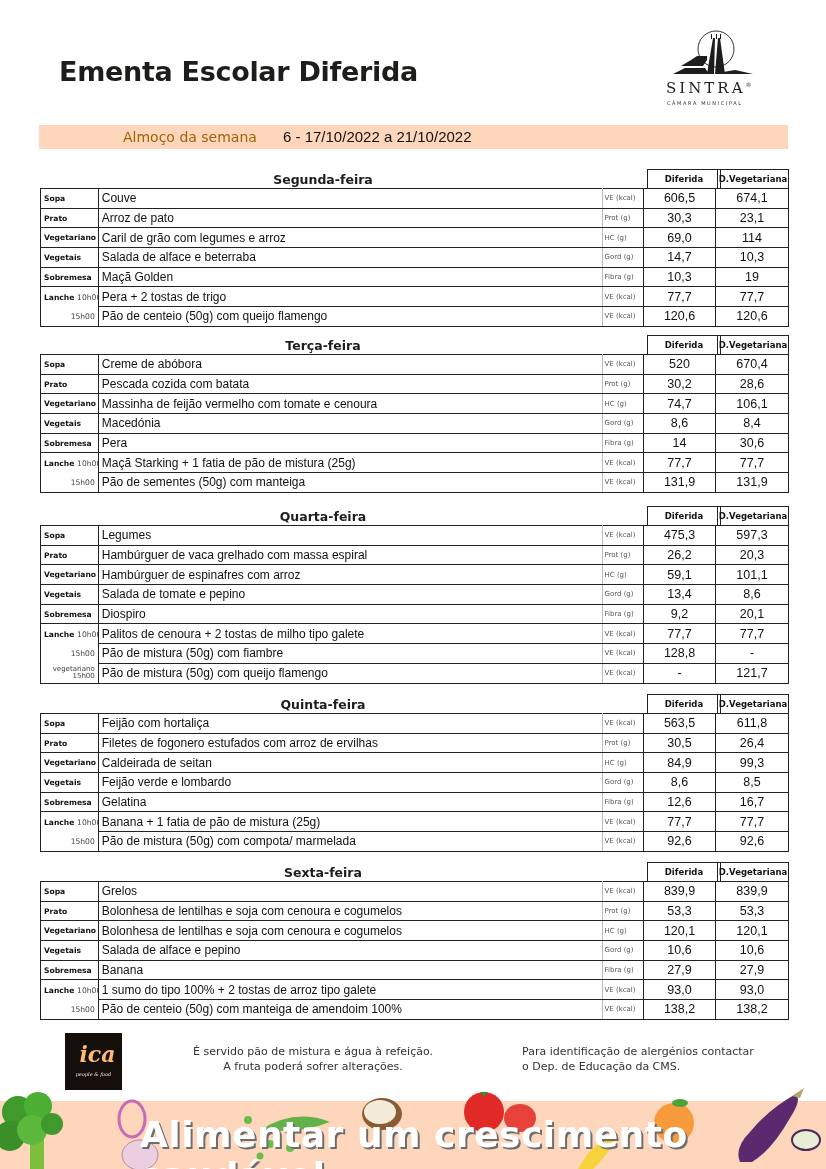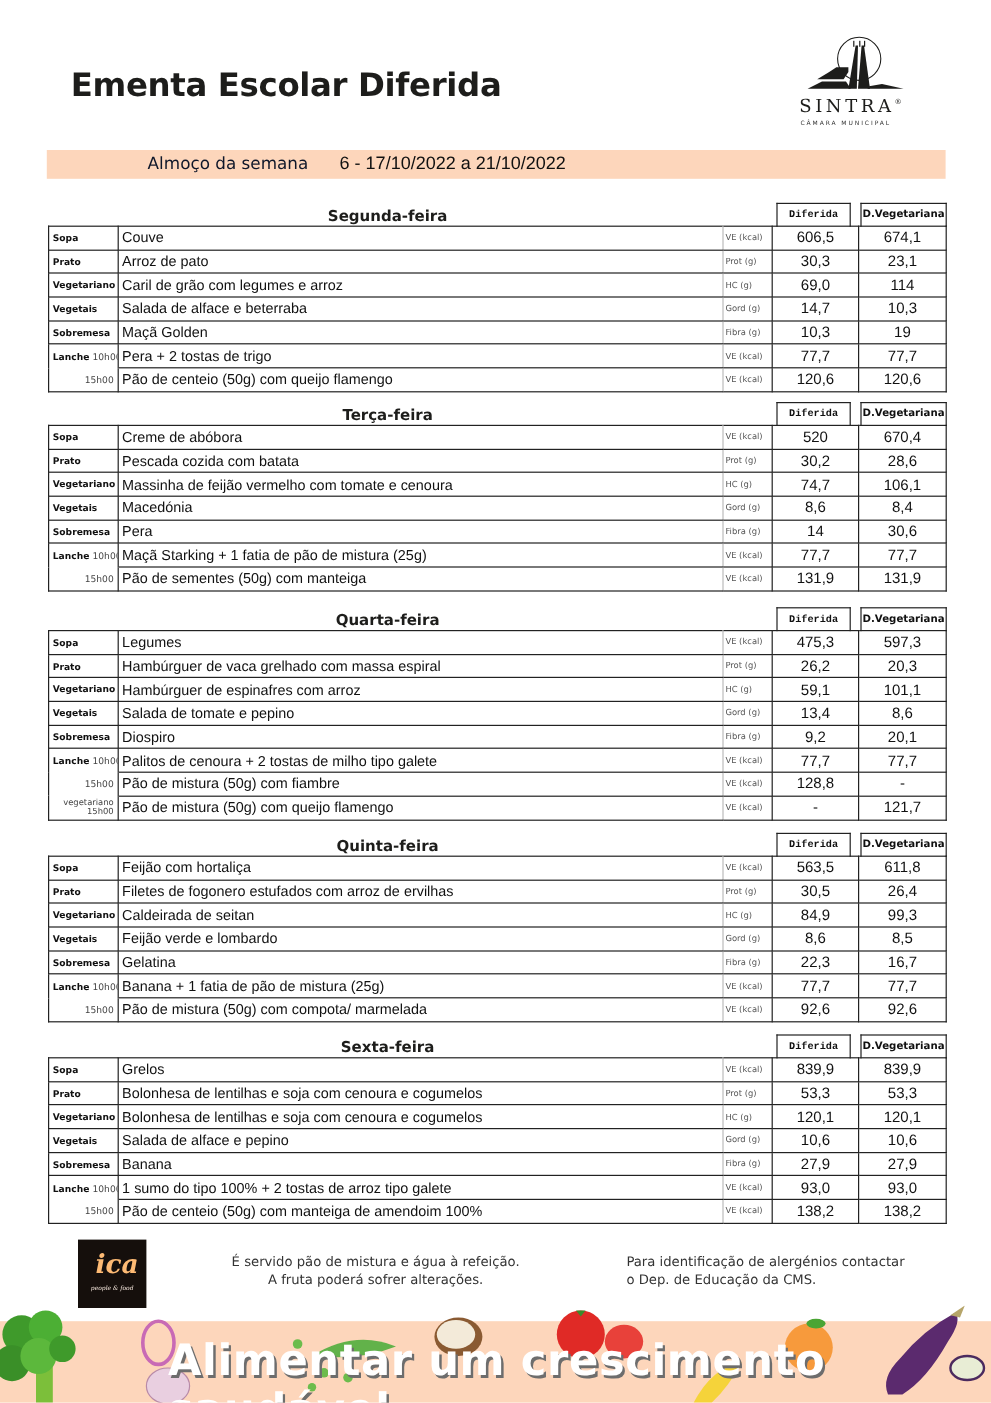--- a/index.html
+++ b/index.html
@@ -8,27 +8,27 @@
 
   .title { position: absolute; left: 59px; top: 56px; font-family: "DejaVu Sans", sans-serif; font-weight: bold; font-size: 27px; letter-spacing: -0.3px; color: #1d1d1b; }
 
   .logo { position: absolute; left: 663px; top: 30px; width: 100px; height: 80px; }
   .logo svg { display: block; }
   .logo .brand { position: absolute; left: 3px; top: 49px; font-family: "DejaVu Serif", serif; font-size: 15px; letter-spacing: 3px; color: #1d1d1b; }
   .logo .brand sup { font-size: 6px; letter-spacing: 0; }
   .logo .sub { position: absolute; left: 4px; top: 70px; font-family: "DejaVu Sans", sans-serif; font-size: 5px; letter-spacing: 1.6px; color: #333; }
 
   .week-banner { position: absolute; left: 39px; top: 125px; width: 749px; height: 24px; background: #fdd6bb; }
-  .week-banner .lbl { position: absolute; left: 84px; top: 4px; font-family: "DejaVu Sans", sans-serif; font-size: 14px; color: #0f172a; }
+  .week-banner .lbl { position: absolute; left: 84px; top: 4px; font-family: "DejaVu Sans", sans-serif; font-size: 14px; color: #a16207; }
   .week-banner .val { position: absolute; left: 244px; top: 3px; font-size: 15px; color: #111; }
 
   .day { position: absolute; left: 40px; width: 749px; }
   .day-title { position: absolute; left: 0; width: 566px; top: 0; height: 19px; text-align: center; font-family: "DejaVu Sans", sans-serif; font-weight: bold; font-size: 12.5px; color: #1d1d1b; padding-top: 3px; }
   .col-head { position: absolute; top: 0; height: 20px; border: 1px solid #222; border-bottom: none; font-family: "DejaVu Sans", sans-serif; font-weight: bold; font-size: 8.5px; text-align: center; line-height: 19px; color: #111; }
-  .col-head.dif { left: 607px; width: 62px; font-family: Liberation Mono, monospace; }
+  .col-head.dif { left: 607px; width: 74px; }
   .col-head.veg { left: 677px; width: 72px; }
 
   table.menu { position: absolute; left: 0; top: 19px; border-collapse: collapse; width: 749px; table-layout: fixed; }
   table.menu td { border: 1px solid #222; height: 19.7px; padding: 0; vertical-align: middle; overflow: hidden; white-space: nowrap; }
   td.cat { width: 57px; font-family: "DejaVu Sans", sans-serif; font-weight: bold; font-size: 7.6px; padding-left: 3px !important; color: #111; margin-top: 44px; }
   td.cat .time { font-weight: normal; color: #444; font-size: 7.6px; }
   td.cat.sub { border-top: none !important; text-align: right; padding-right: 3px !important; font-weight: normal; color: #444; }
   td.cat.cont { border-bottom: none !important; }
   td.cat .vegtime { display: block; line-height: 7px; font-size: 7px; }
   td.dish { width: 497px; font-size: 12px; padding-left: 3px !important; color: #111; border-right: 1px solid #bbb !important; }
@@ -290,21 +290,21 @@
             <td class="cat"><span>Vegetais</span></td>
             <td class="dish">Feijão verde e lombardo</td>
             <td class="unit">Gord (g)</td>
             <td class="num">8,6</td>
             <td class="num v">8,5</td>
           </tr>
           <tr>
             <td class="cat"><span>Sobremesa</span></td>
             <td class="dish">Gelatina</td>
             <td class="unit">Fibra (g)</td>
-            <td class="num">22,3</td>
+            <td class="num">12,6</td>
             <td class="num v">16,7</td>
           </tr>
           <tr>
             <td class="cat cont"><span>Lanche</span> <span class="time">10h00</span></td>
             <td class="dish">Banana + 1 fatia de pão de mistura (25g)</td>
             <td class="unit">VE (kcal)</td>
             <td class="num">77,7</td>
             <td class="num v">77,7</td>
           </tr>
           <tr>

